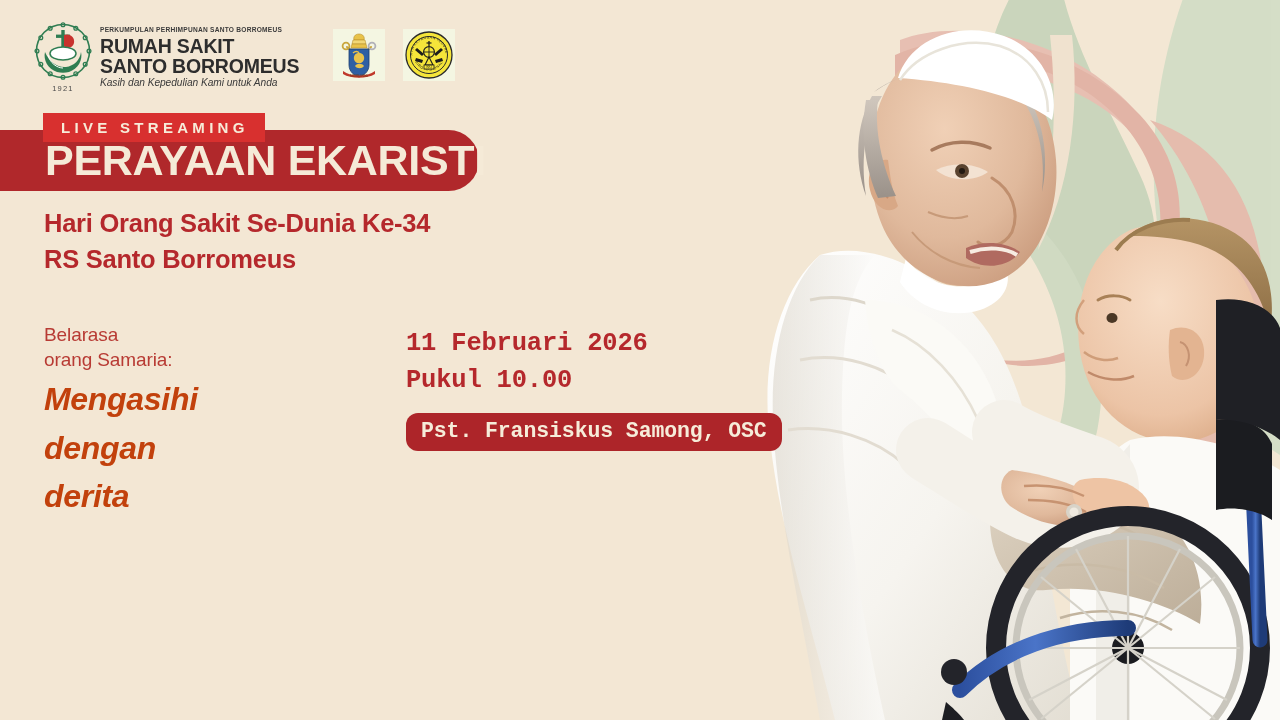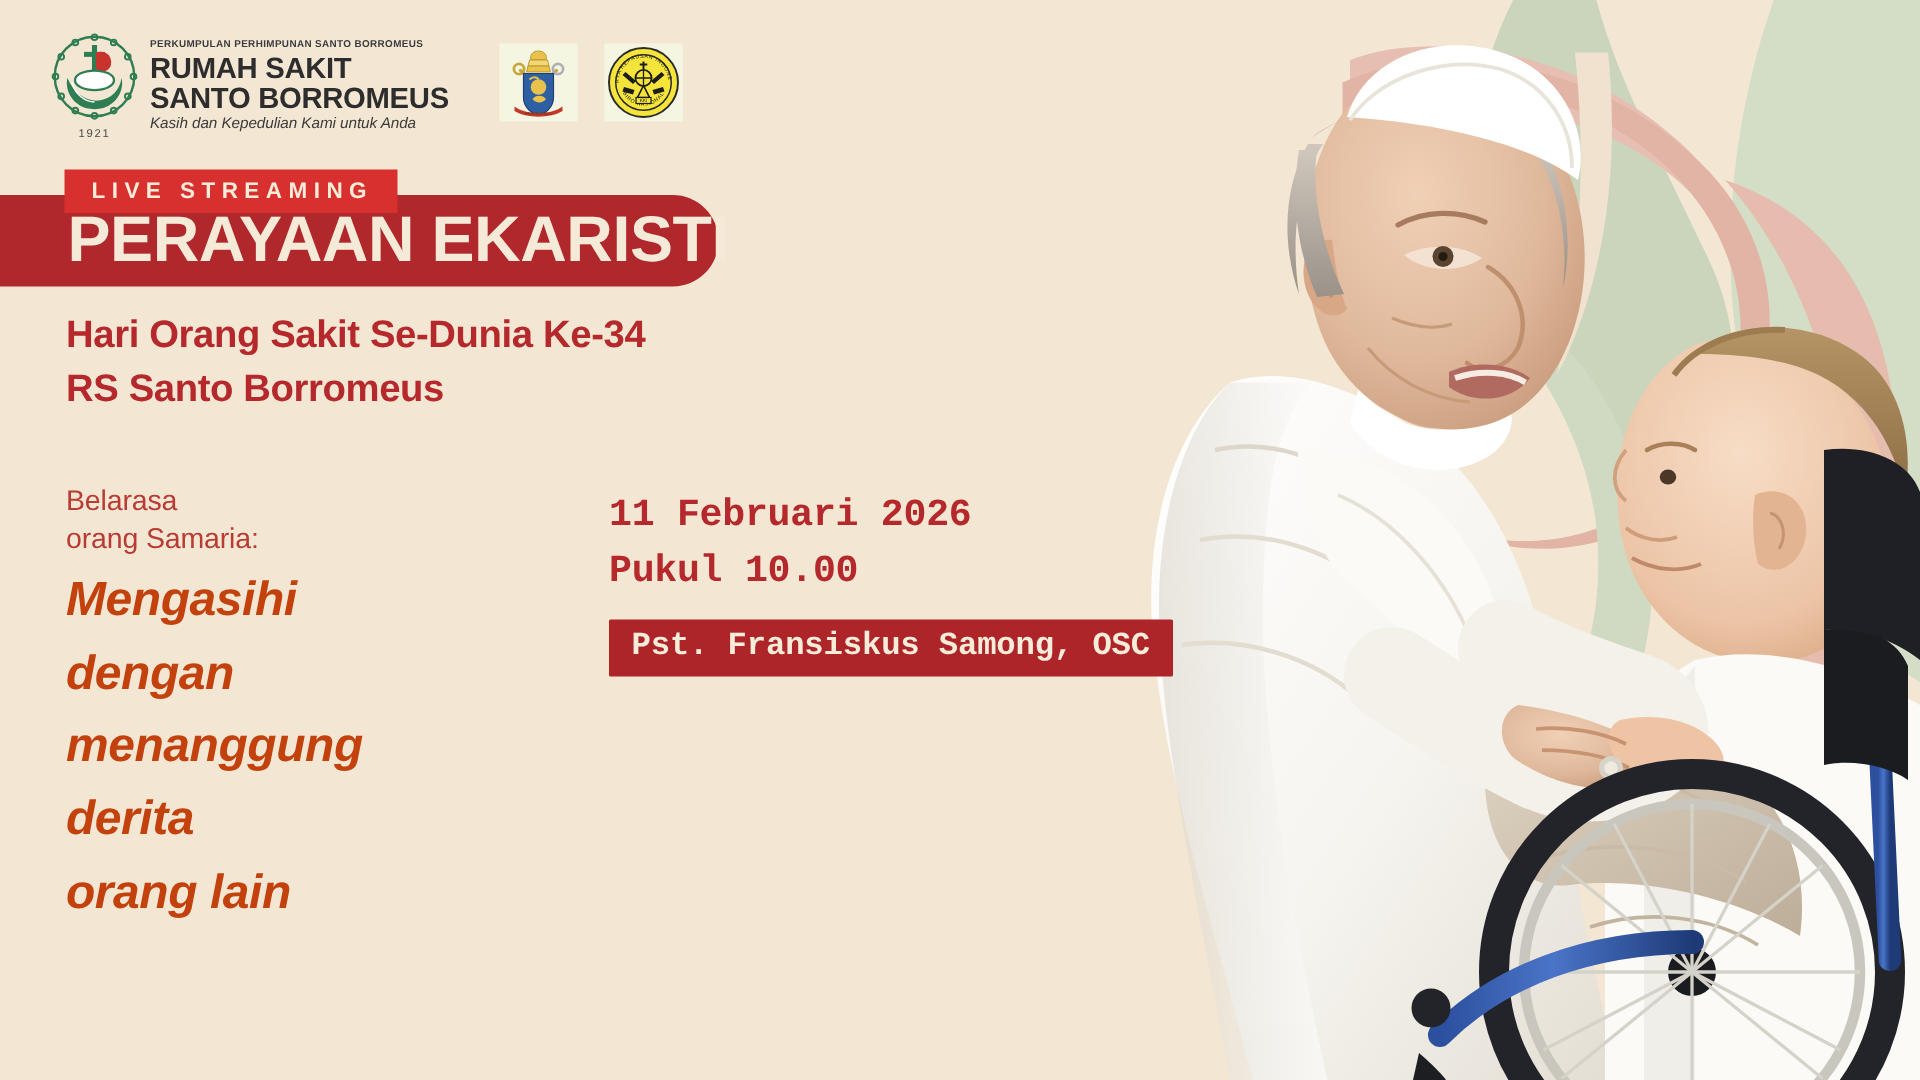--- a/index.html
+++ b/index.html
@@ -108,21 +108,21 @@
     line-height:1.46; letter-spacing:-.2px; white-space:nowrap;
   }
   .info-led-label {
     color:#b5282c; font-size:21.5px; font-weight:700;
     margin-top:42px; letter-spacing:-.2px; white-space:nowrap;
   }
   .priest-pill {
     display:inline-block; margin-top:14px;
     background:#ad2529; color:#f6ecd9;
     font-size:21.5px; font-weight:600; letter-spacing:-.1px;
-    padding:6px 15px 8px 15px; border-radius:1px; white-space:nowrap;
+    padding:6px 15px 8px 15px; border-radius:12px; white-space:nowrap;
   }
 </style>
 </head>
 <body>
 
 <div id="poster">
 
   <svg class="bg-art" viewBox="0 0 560 480" preserveAspectRatio="none">
     <g opacity="0.85">
       <path d="M300 -20 C 250 60, 250 160, 300 215 C 345 265, 360 300, 350 360 C 430 330, 455 250, 420 175 C 390 110, 350 40, 340 -20 Z" fill="#c3d3b8"></path>
@@ -386,23 +386,21 @@
   <div class="subtitle">
     <div>Hari Orang Sakit Se-Dunia Ke-34</div>
     <div>RS Santo Borromeus</div>
   </div>
 
   <div class="theme-block">
     <div class="theme-lead">Belarasa</div>
     <div class="theme-lead">orang Samaria:</div>
     <div class="theme-main">Mengasihi</div>
     <div class="theme-main">dengan</div>
-    <div class="theme-main">menanggung</div>
     <div class="theme-main">derita</div>
-    <div class="theme-main">orang lain</div>
   </div>
 
   <div class="info-block">
     <div class="info-date">11 Februari 2026</div>
     <div class="info-date">Pukul 10.00</div>
     <div class="priest-pill">Pst. Fransiskus Samong, OSC</div>
   </div>
 
 </div>
 

